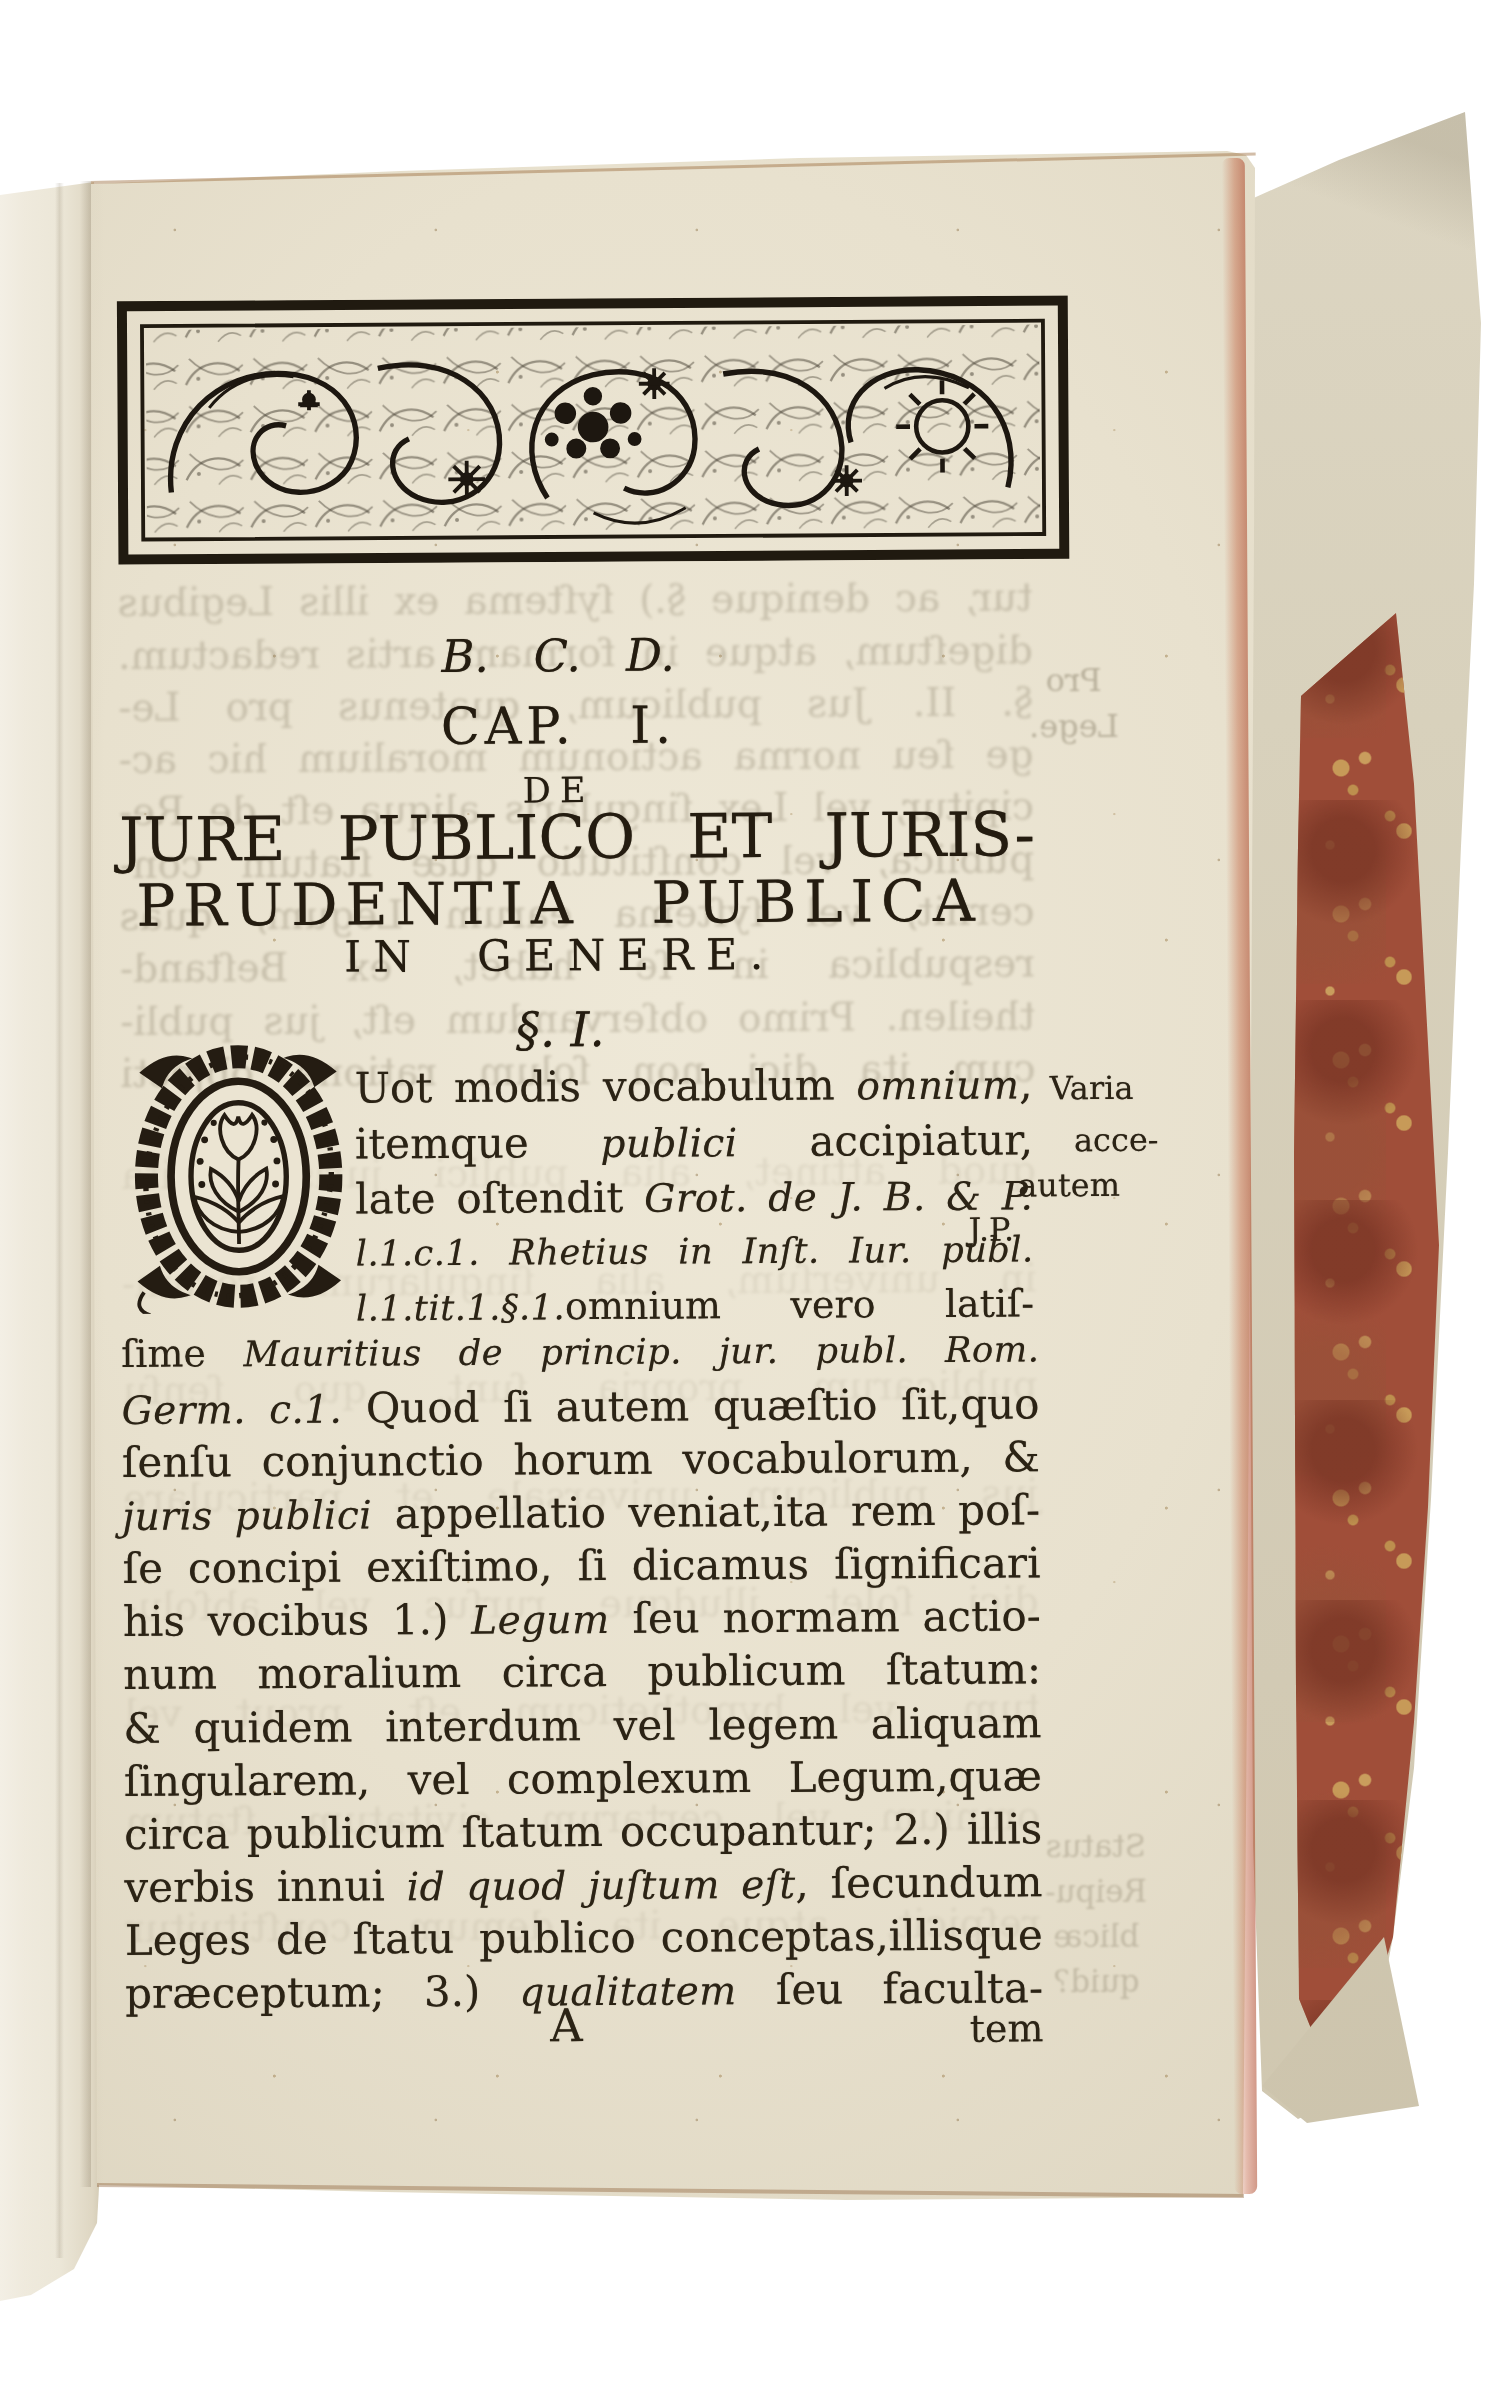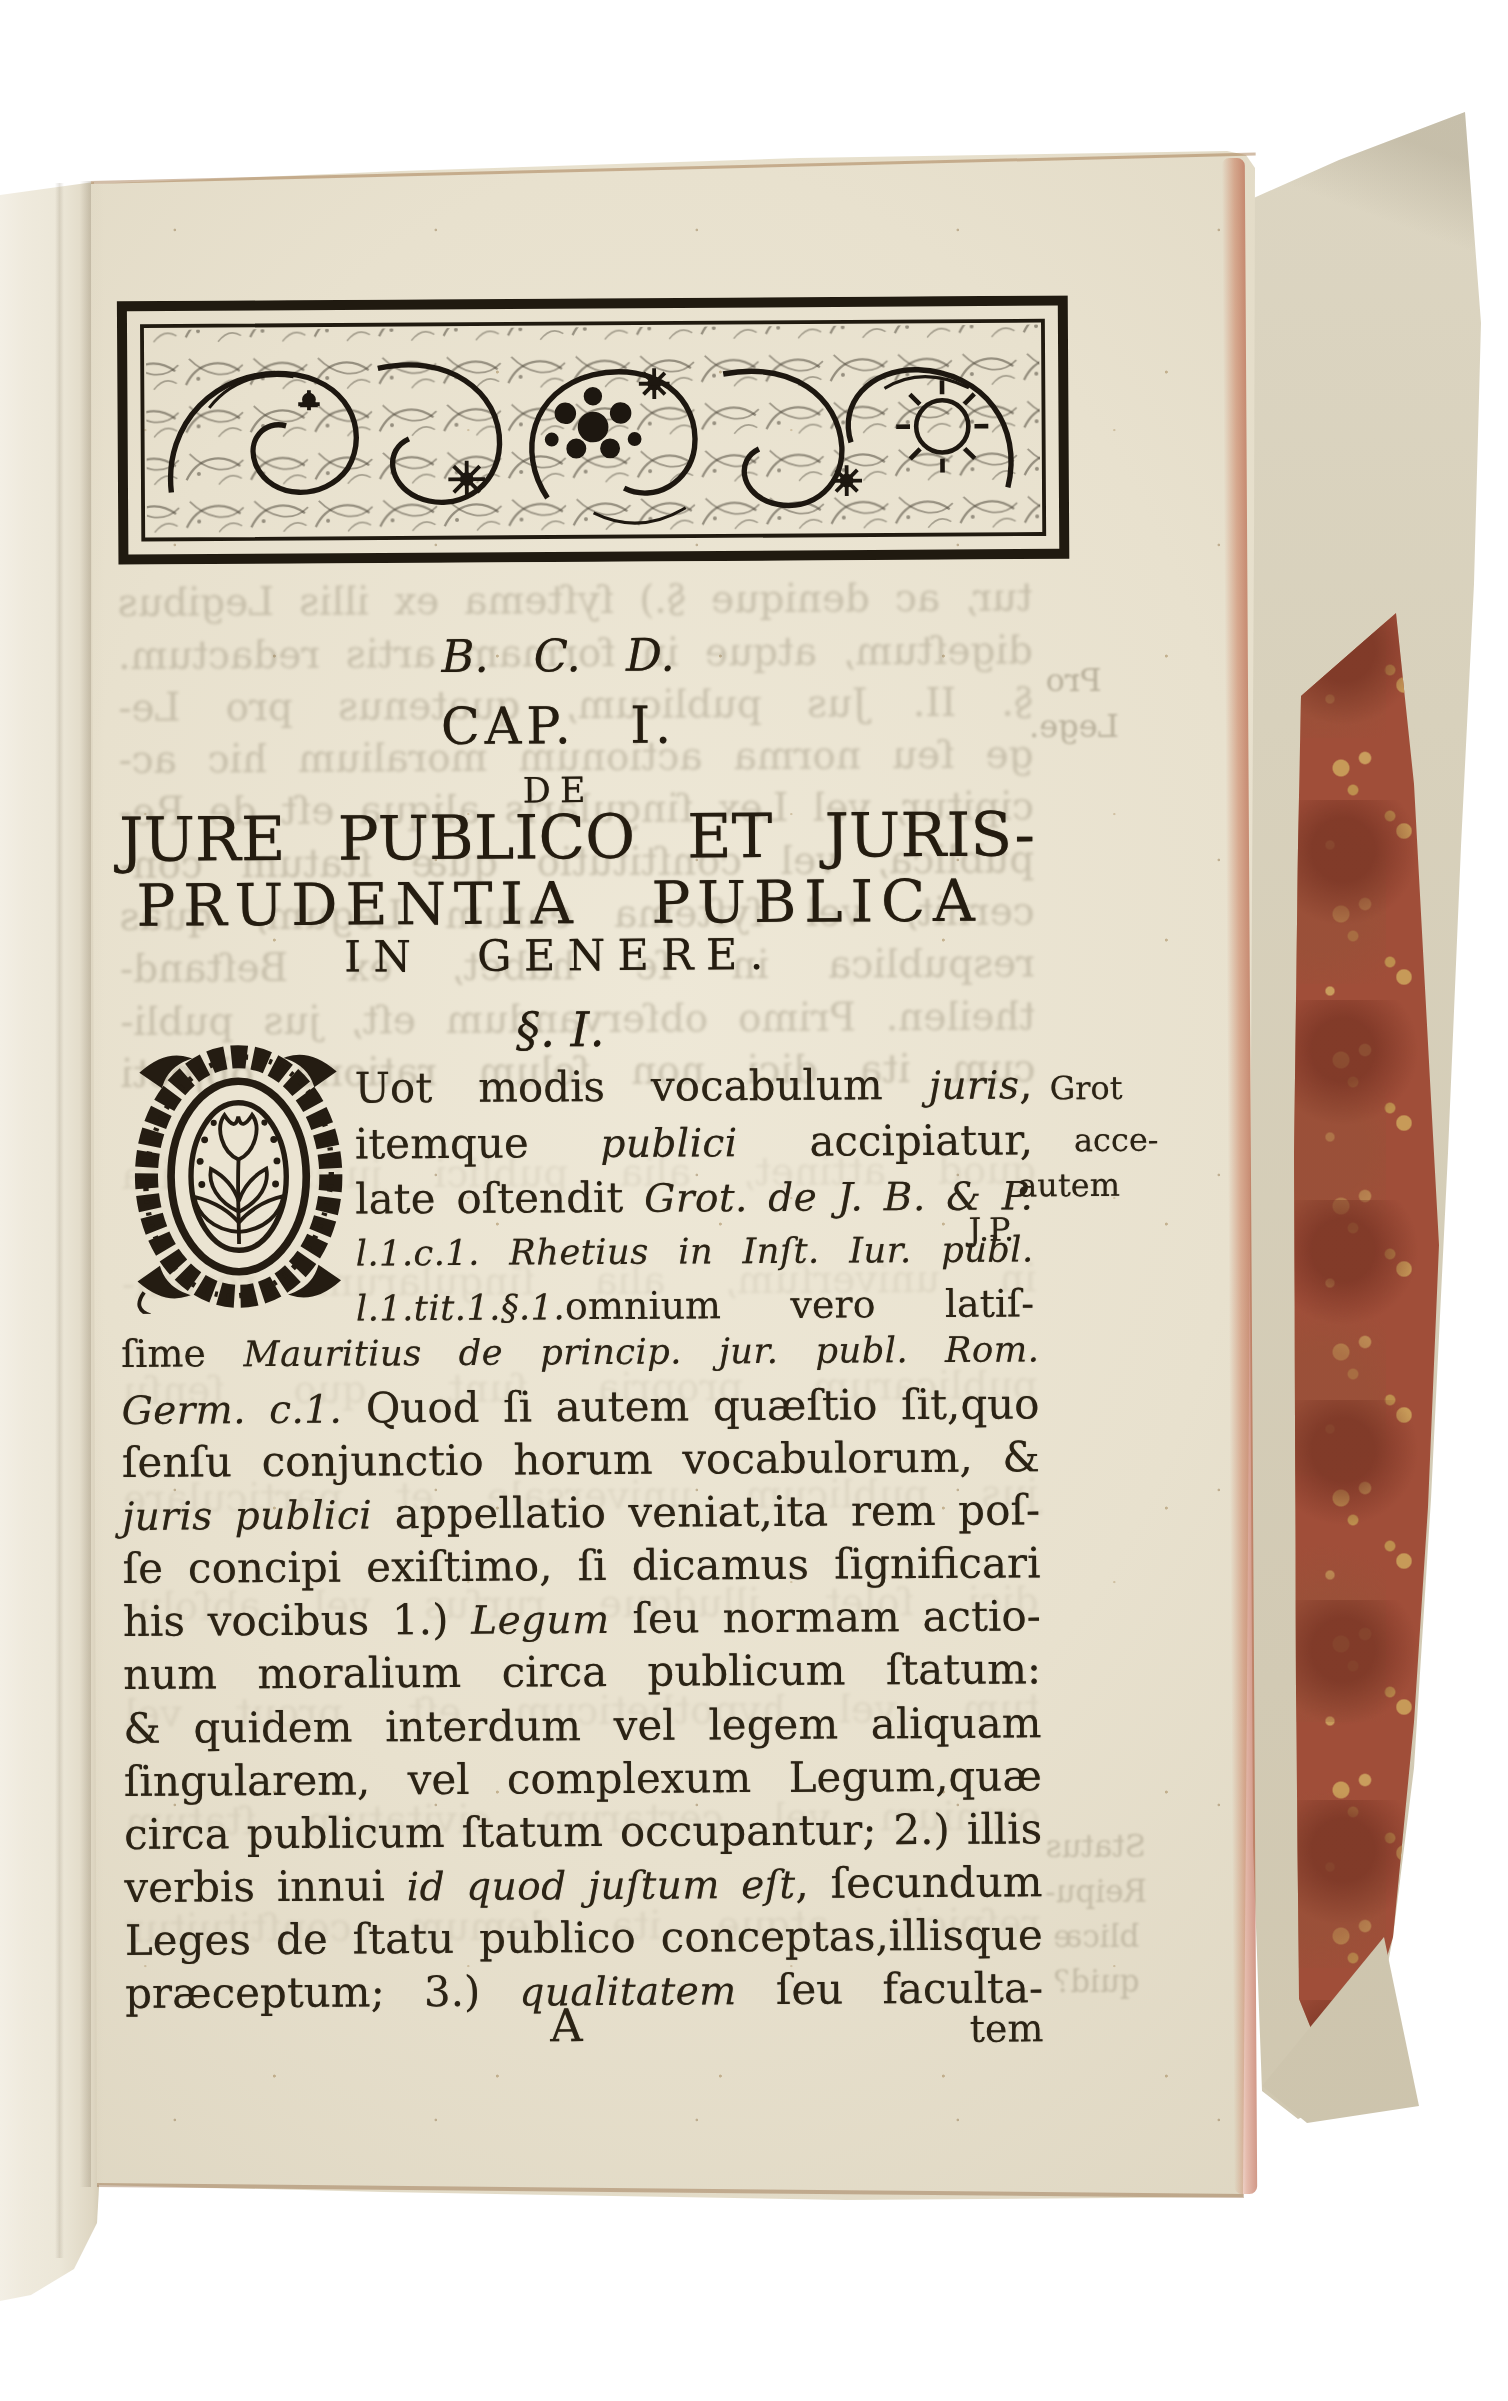--- a/index.html
+++ b/index.html
@@ -217,41 +217,41 @@
             <circle cx="102" cy="190" r="4.5"></circle>
           <circle cx="196" cy="132" r="4.5"></circle>
             <circle cx="200" cy="160" r="4.5"></circle>
             <circle cx="198" cy="190" r="4.5"></circle>
           <circle cx="118" cy="110" r="4"></circle>
             <circle cx="184" cy="110" r="4"></circle>
         </g>
       </svg>
     </div>
 
-    <div class="l short just ink" style="top:1068px"><span class="ro">Uot modis vocabulum </span><span class="it">juris</span><span class="ro">,</span></div>
+    <div class="l short just ink" style="top:1068px"><span class="ro">Uot modis vocabulum </span><span class="it">omnium</span><span class="ro">,</span></div>
     <div class="l short just ink" style="top:1124px"><span class="ro">itemque </span><span class="it">publici</span><span class="ro"> accipiatur,</span></div>
     <div class="l short just ink" style="top:1179px"><span class="ro">late oſtendit </span><span class="it">Grot. de J. B. &amp; P.</span></div>
     <div class="l short just ink cit" style="top:1235px"><span class="it">l.1.c.1. Rhetius in Inſt. Iur. publ.</span></div>
     <div class="l short just ink cit" style="top:1290px"><span class="it">l.1.tit.1.§.1.</span><span class="ro">omnium vero latiſ-</span></div>
 
     <div class="l just ink cit" style="top:1335px"><span class="ro">ſime </span><span class="it">Mauritius de princip. jur. publ. Rom.</span></div>
     <div class="l just ink" style="top:1388px"><span class="it">Germ. c.1.</span><span class="ro"> Quod ſi autem quæſtio ſit,quo</span></div>
     <div class="l just ink" style="top:1441px"><span class="ro">ſenſu conjunctio horum vocabulorum, &amp;</span></div>
     <div class="l just ink" style="top:1494px"><span class="it">juris publici</span><span class="ro"> appellatio veniat,ita rem poſ-</span></div>
     <div class="l just ink" style="top:1547px"><span class="ro">ſe concipi exiſtimo, ſi dicamus ſignificari</span></div>
     <div class="l just ink" style="top:1600px"><span class="ro">his vocibus 1.) </span><span class="it">Legum</span><span class="ro"> ſeu normam actio-</span></div>
     <div class="l just ink" style="top:1653px"><span class="ro">num moralium circa publicum ſtatum:</span></div>
     <div class="l just ink" style="top:1707px"><span class="ro">&amp; quidem interdum vel legem aliquam</span></div>
     <div class="l just ink" style="top:1760px"><span class="ro">ſingularem, vel complexum Legum,quæ</span></div>
     <div class="l just ink" style="top:1813px"><span class="ro">circa publicum ſtatum occupantur; 2.) illis</span></div>
     <div class="l just ink" style="top:1866px"><span class="ro">verbis innui </span><span class="it">id quod juſtum eſt</span><span class="ro">, ſecundum</span></div>
     <div class="l just ink" style="top:1919px"><span class="ro">Leges de ſtatu publico conceptas,illisque</span></div>
     <div class="l just ink" style="top:1972px"><span class="ro">præceptum; 3.) </span><span class="it">qualitatem</span><span class="ro"> ſeu faculta-</span></div>
 
-    <div class="mn ink" style="left:1050px;top:1078px">Grot</div>
+    <div class="mn ink" style="left:1050px;top:1078px">Varia</div>
     <div class="mn ink" style="left:1074px;top:1130px">acce-</div>
     <div class="mn ink" style="left:1018px;top:1175px">autem</div>
     <div class="mn ink" style="left:968px;top:1219px">J.P.</div>
 
     <div class="abs ctr ink" style="left:100px;top:2005px;width:922px;font-size:45px">A</div>
     <div class="abs ink" style="left:120px;top:2014px;width:918px;font-size:38px;text-align:right">tem</div>
 
   </div>
 </div>
 

